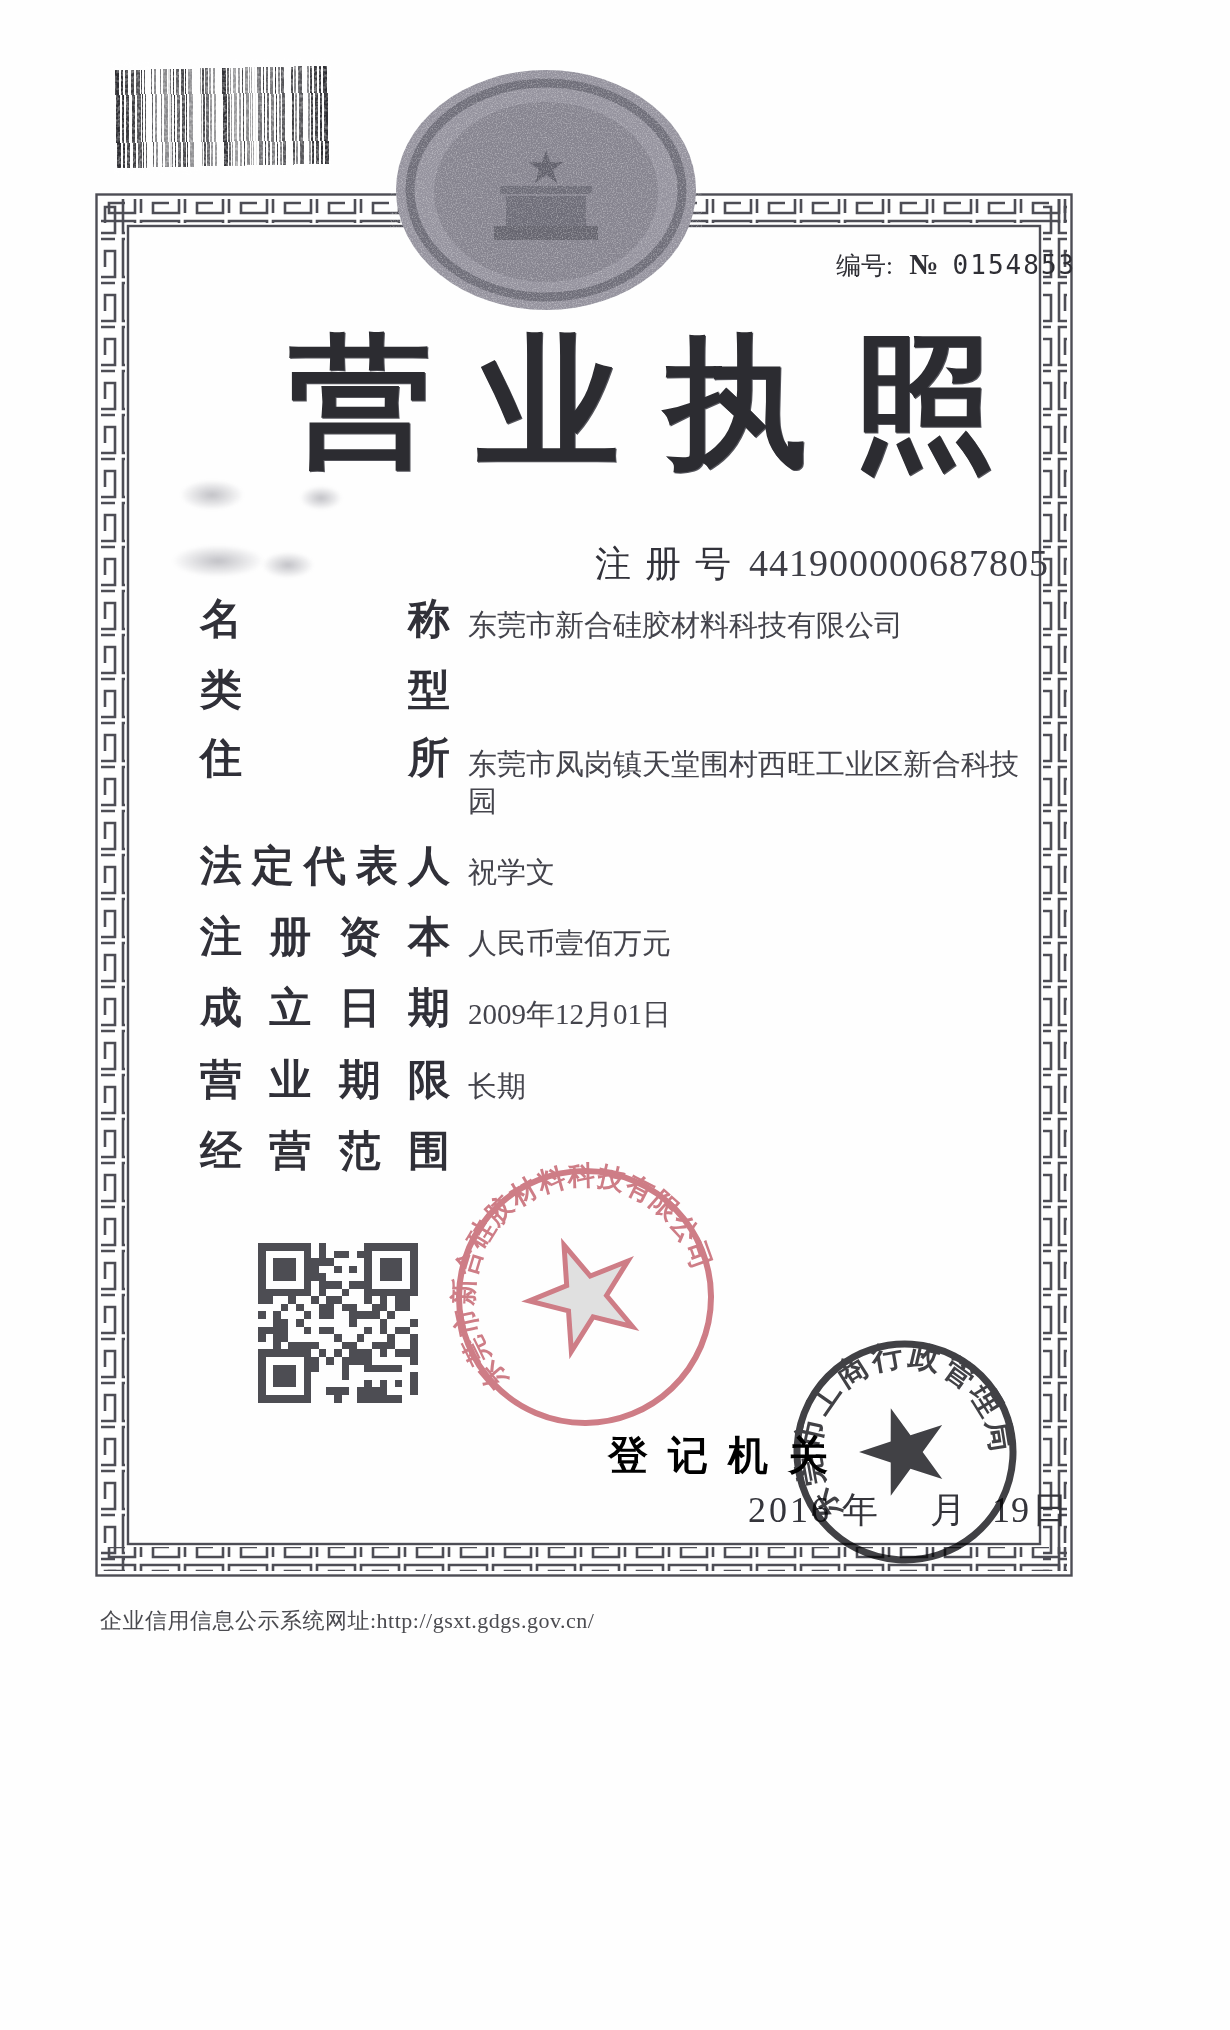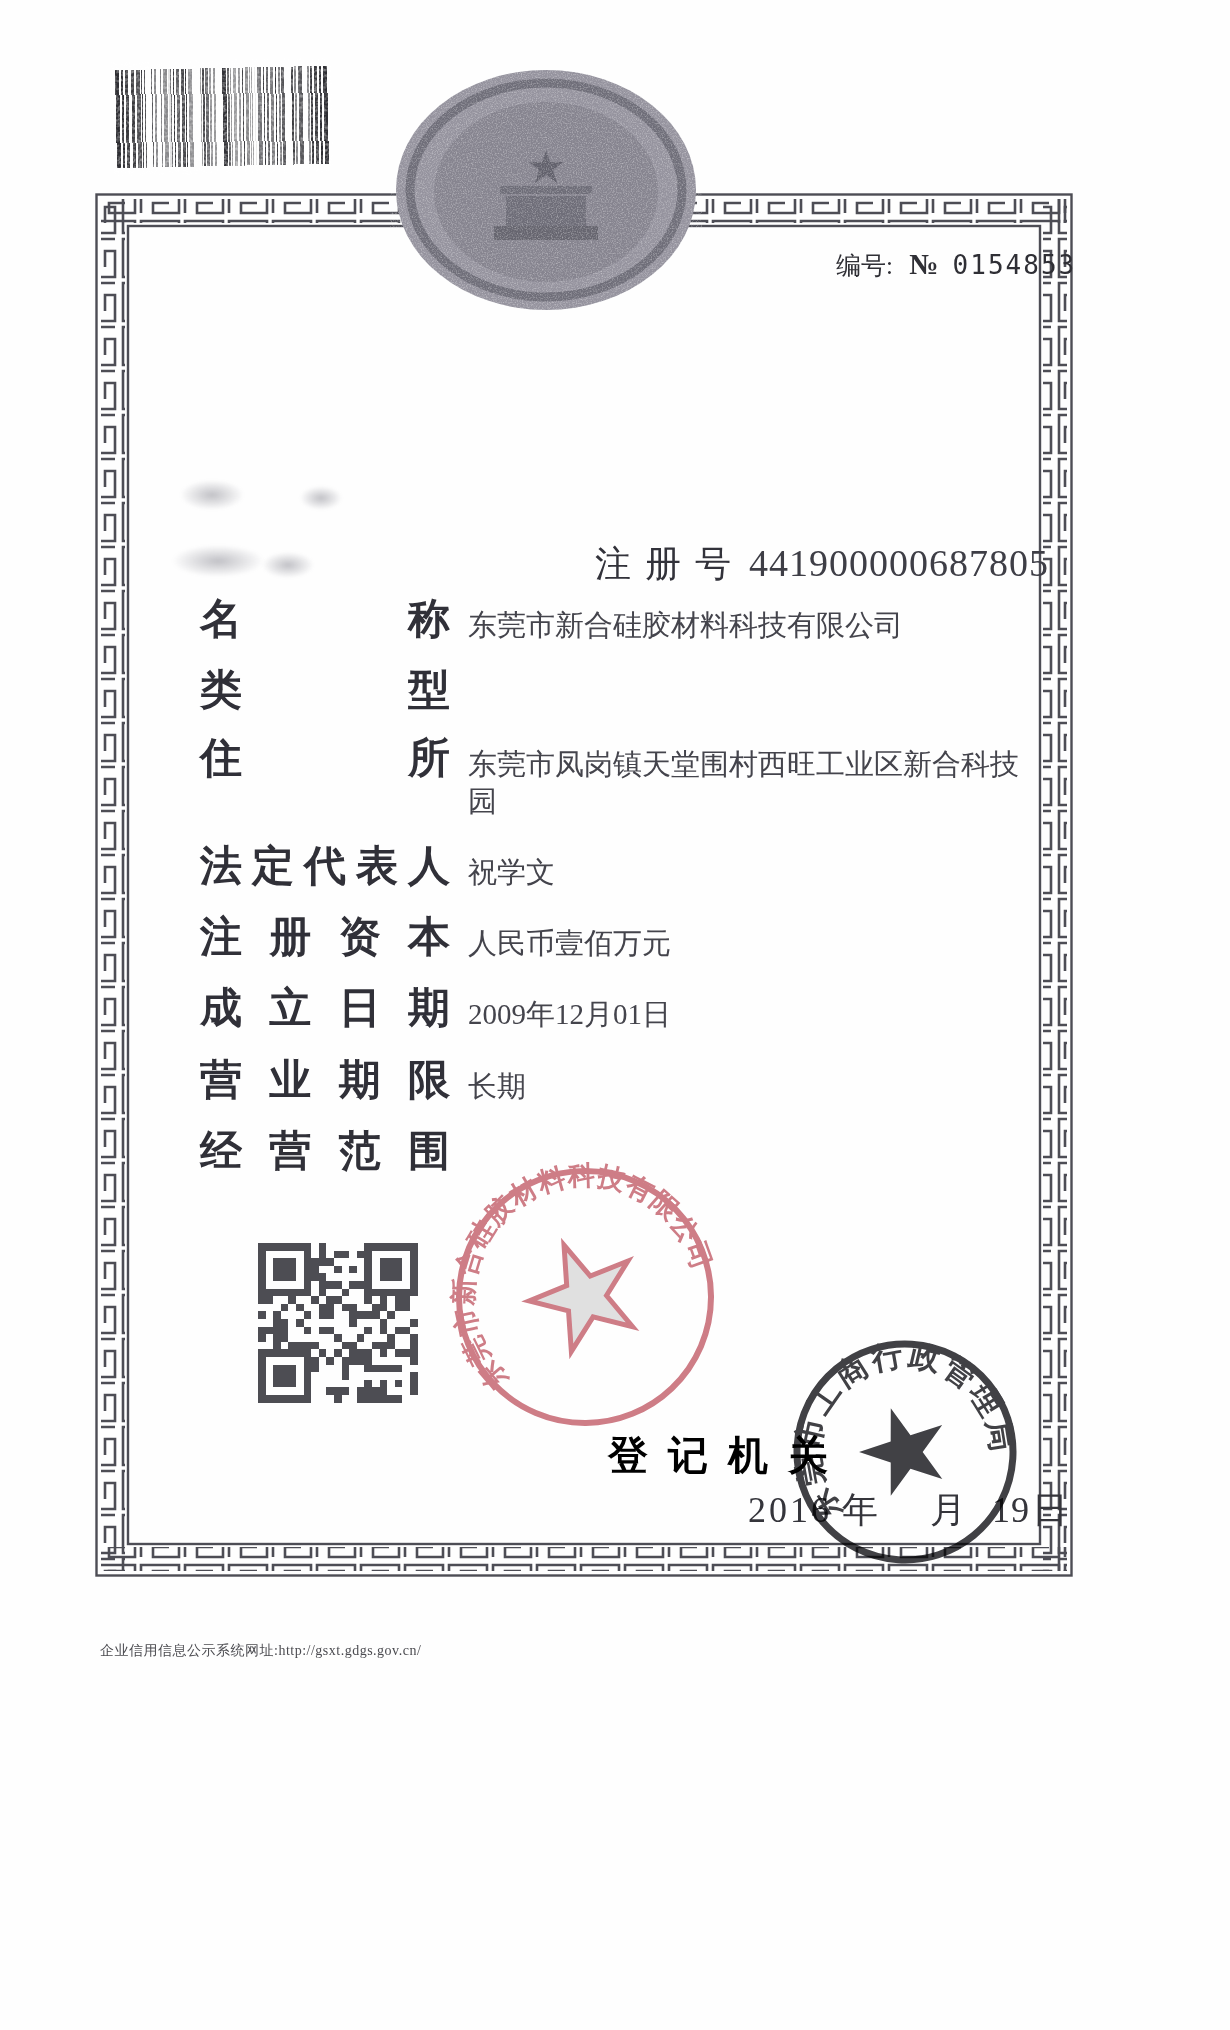--- a/index.html
+++ b/index.html
@@ -50,21 +50,21 @@
   .registrar-line{position:absolute;left:608px;top:1428px;font-size:40px;letter-spacing:20px;
                   color:#000000;font-weight:600;z-index:2;white-space:nowrap;}
   .dateline{position:absolute;left:748px;top:1486px;font-size:36px;color:#35353b;z-index:2;white-space:nowrap;}
   .dateline .y{letter-spacing:3px;}
   .dateline .u1{margin-left:10px;}
   .dateline .u2{margin-left:52px;}
   .dateline .dd{margin-left:26px;letter-spacing:1px;}
   .dateline .u3{margin-left:2px;}
 
   
-  .footer-left{position:absolute;left:100px;top:1606px;font-size:14px;color:#4b4b50;letter-spacing:.5px;margin-top:36px;}
+  .footer-left{position:absolute;left:100px;top:1606px;font-size:22px;color:#4b4b50;letter-spacing:.5px;}
   .footer-right{position:absolute;left:703px;top:1602px;font-size:21px;color:#3e3e44;letter-spacing:1px;font-weight:600;}
 
   
   .smudge{position:absolute;filter:blur(1.5px);z-index:2;
           background:radial-gradient(closest-side,rgba(95,95,108,.38),rgba(95,95,108,0));}
 </style>
 </head>
 <body>
 
 <div id="page">
@@ -163,20 +163,21 @@
     <rect x="6" y="6" width="24" height="1372" fill="url(#mv)"></rect>
     <rect x="948" y="6" width="24" height="1372" fill="url(#mv)"></rect>
   </svg>
 
   <div class="serial">
     <span>编号:</span>
     <span class="nomark">№</span>
     <span class="num">0154853</span>
   </div>
 
+  <h1 class="title">营业执照</h1>
 
   <div class="regline">
     <span class="lab">注册号</span>
     <span class="num">441900000687805</span>
   </div>
 
   <div class="smudge" style="left:180px;top:480px;width:64px;height:30px;"></div>
   <div class="smudge" style="left:300px;top:486px;width:42px;height:24px;"></div>
   <div class="smudge" style="left:172px;top:545px;width:92px;height:32px;"></div>
   <div class="smudge" style="left:262px;top:552px;width:52px;height:26px;"></div>

